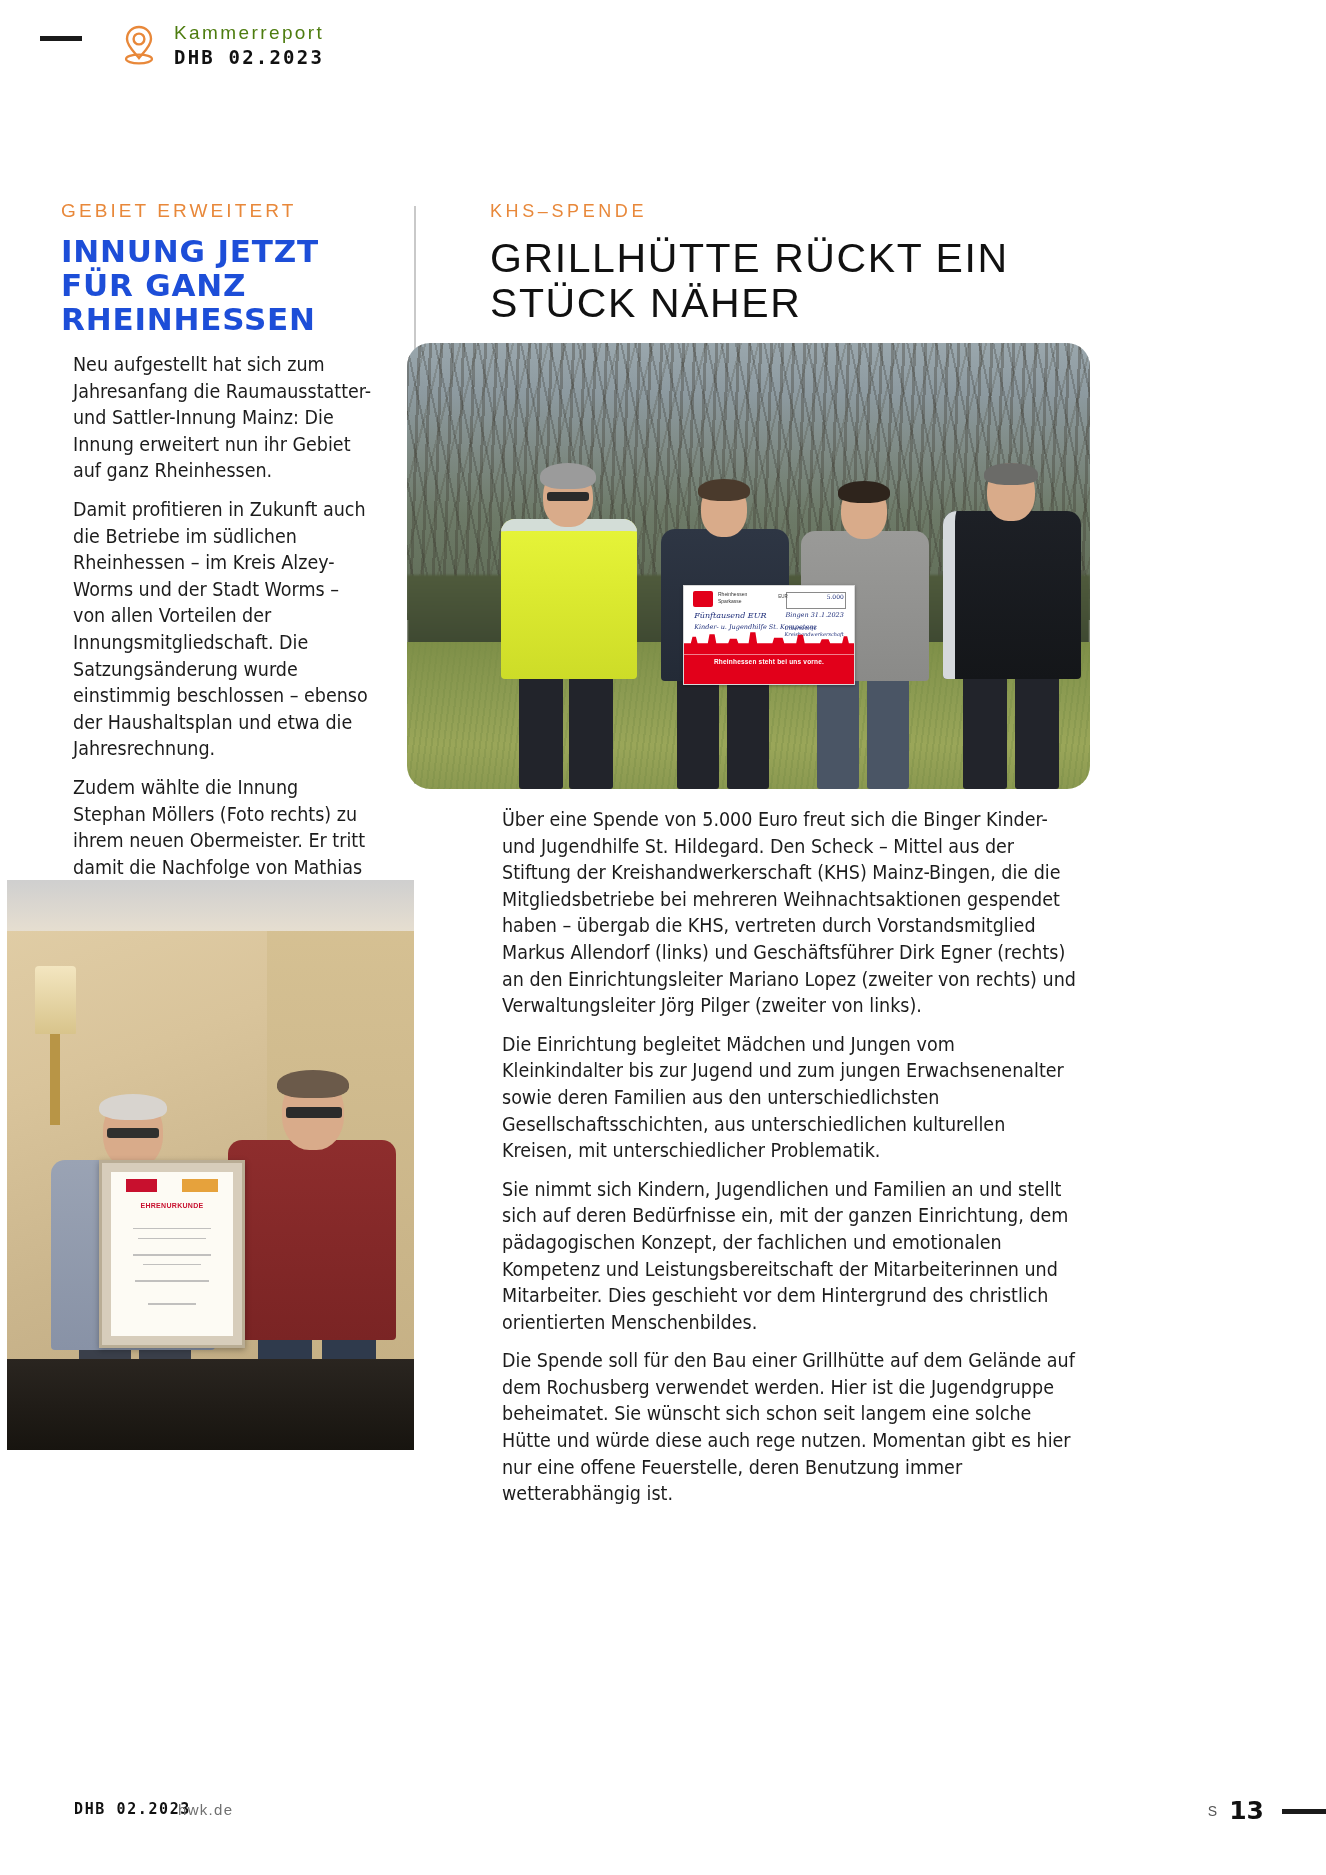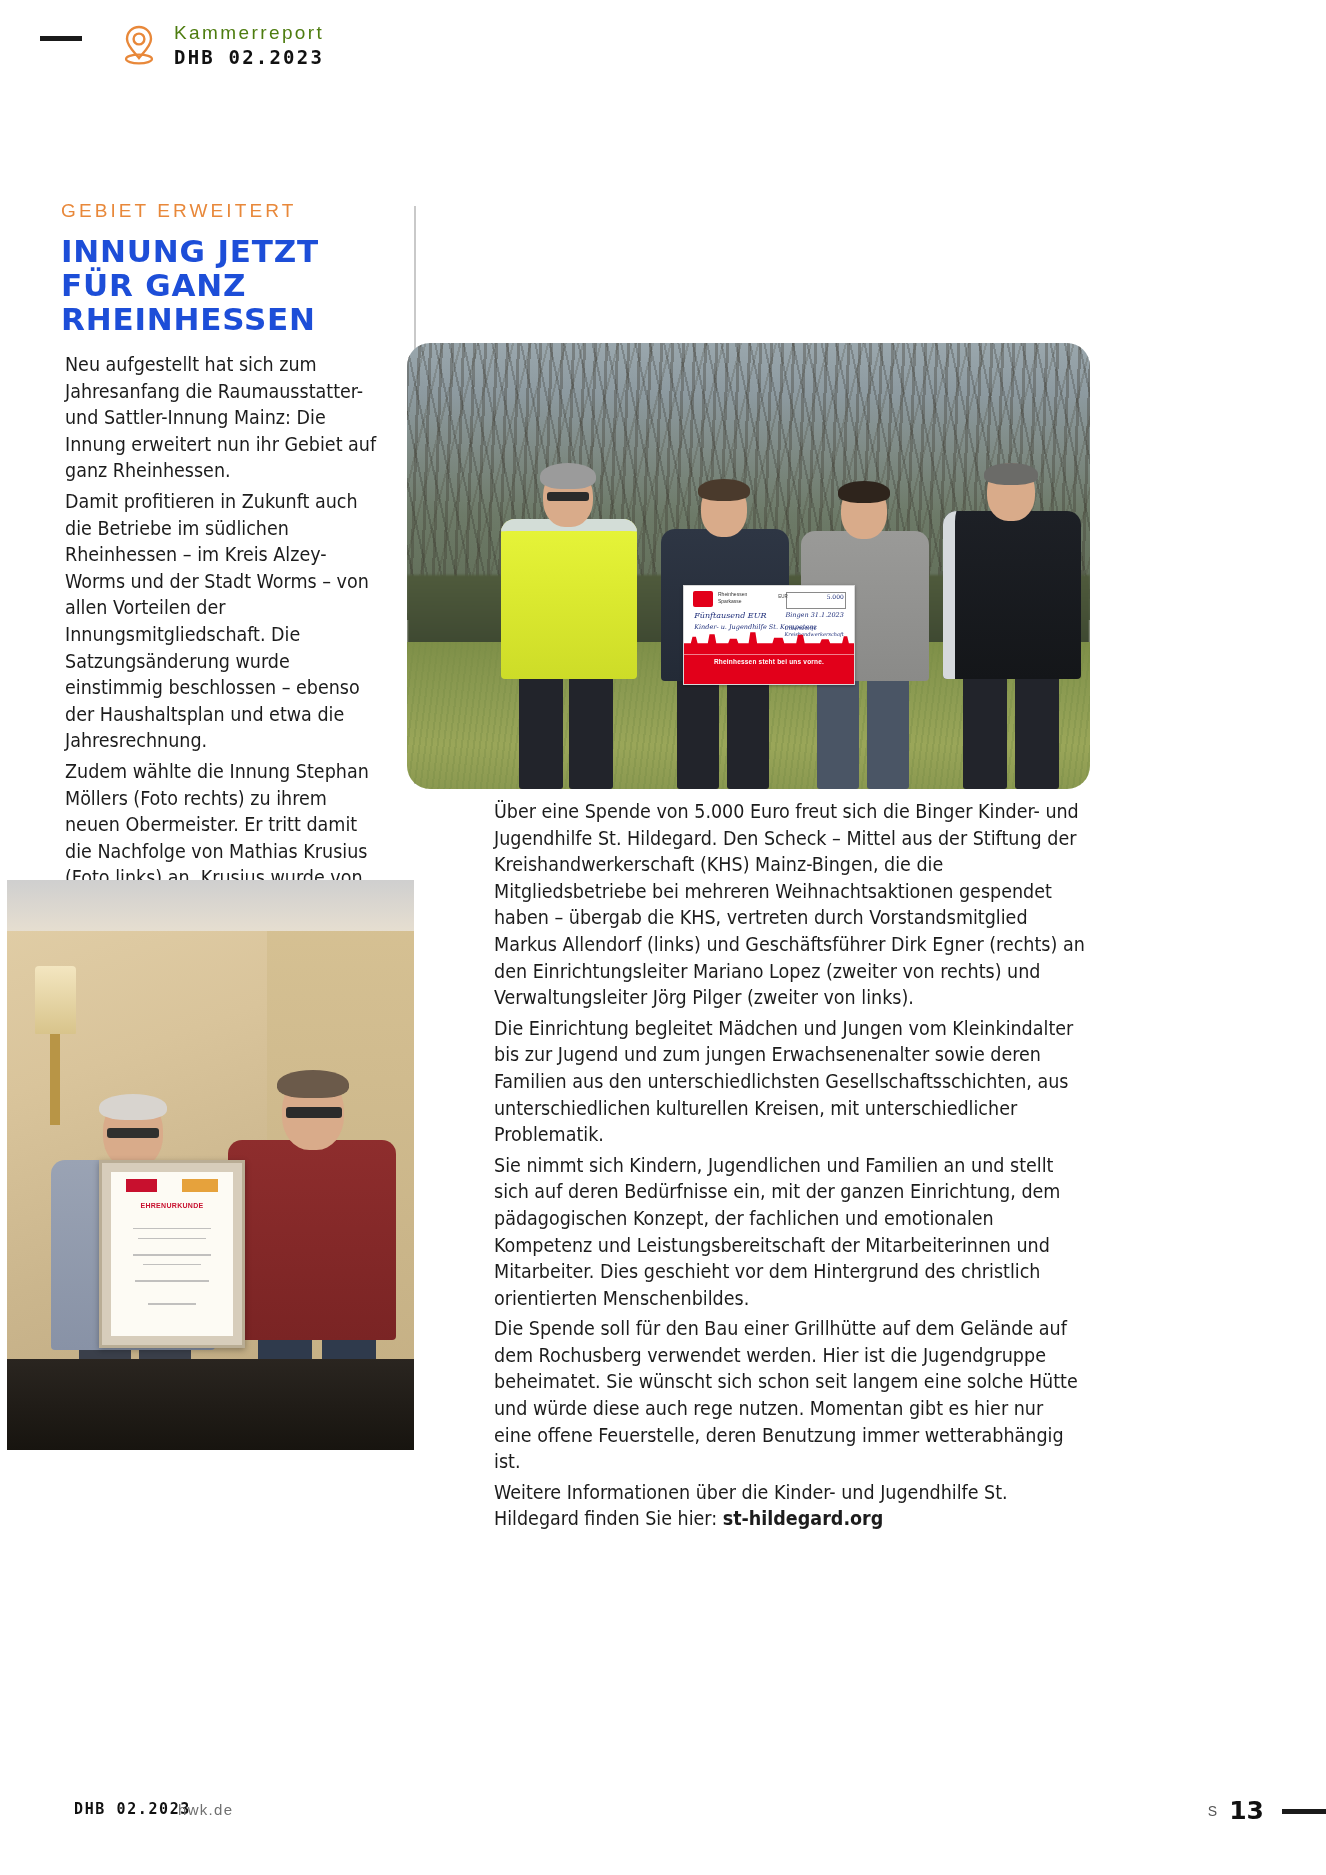--- a/index.html
+++ b/index.html
@@ -51,21 +51,21 @@
     color:#111; margin:0 0 20px 0;
   }
 
   .body-text {
     font-size:19.5px; line-height:26.6px; color:#1c1c1c;
     font-family:"DejaVu Sans Condensed","Liberation Sans Narrow","Liberation Sans",sans-serif;
     font-stretch:condensed;
     text-align:left;
   }
   .body-text p { margin:0; }
-  .body-text .para { margin:4px; }
+  .body-text .para { margin:12px; }
   .linkbold { font-weight:bold; }
 
   
   .photo { position:absolute; overflow:hidden; }
 
   .photo-main   { left:407px; top:343px; width:683px; height:446px;border-radius:23px; }
   .photo-bottom { left:7px;   top:880px; width:407px; height:570px; }
 
   
   .footer { position:absolute; left:0; top:1800px; width:1326px; height:40px; }
@@ -211,27 +211,30 @@
   <div class="col-left">
     <div class="kicker">GEBIET ERWEITERT</div>
     <h1 class="headline-bold">INNUNG JETZT FÜR GANZ RHEINHESSEN</h1>
     <div class="body-text">
       <p class="para">Neu aufgestellt hat sich zum Jahresanfang die Raumausstatter- und Sattler-Innung Mainz: Die Innung erweitert nun ihr Gebiet auf ganz Rheinhessen.</p>
       <p class="para">Damit profitieren in Zukunft auch die Betriebe im südlichen Rheinhessen – im Kreis Alzey-Worms und der Stadt Worms – von allen Vorteilen der Innungsmitgliedschaft. Die Satzungsänderung wurde einstimmig beschlossen – ebenso der Haushaltsplan und etwa die Jahresrechnung.</p>
       <p class="para">Zudem wählte die Innung Stephan Möllers (Foto rechts) zu ihrem neuen Obermeister. Er tritt damit die Nachfolge von Mathias Krusius (Foto links) an. Krusius wurde von den anwesenden Innungsmitgliedern einstimmig zum Ehrenobermeister ernannt. Krusius hatte mit großem Engagement unter anderem das Ehrenamt des Obermeisters seit 2006 ausgeübt. Die Kreishandwerkerschaft Mainz-Bingen dankt Krusius für die jahrelange und angenehme Zusammenarbeit.</p>
     </div>
   </div>
 
+  <div class="col-right">
+    <div class="kicker right">KHS–SPENDE</div>
+    <h1 class="headline-light">GRILLHÜTTE RÜCKT EIN STÜCK NÄHER</h1>
+  </div>
 
   <div class="col-right body-text" style="top:795px; width:600px;">
     <p class="para">Über eine Spende von 5.000 Euro freut sich die Binger Kinder- und Jugendhilfe St. Hildegard. Den Scheck – Mittel aus der Stiftung der Kreishandwerkerschaft (KHS) Mainz-Bingen, die die Mitgliedsbetriebe bei mehreren Weihnachtsaktionen gespendet haben – übergab die KHS, vertreten durch Vorstandsmitglied Markus Allendorf (links) und Geschäftsführer Dirk Egner (rechts) an den Einrichtungsleiter Mariano Lopez (zweiter von rechts) und Verwaltungsleiter Jörg Pilger (zweiter von links).</p>
     <p class="para">Die Einrichtung begleitet Mädchen und Jungen vom Kleinkindalter bis zur Jugend und zum jungen Erwachsenenalter sowie deren Familien aus den unterschiedlichsten Gesellschaftsschichten, aus unterschiedlichen kulturellen Kreisen, mit unterschiedlicher Problematik.</p>
     <p class="para">Sie nimmt sich Kindern, Jugendlichen und Familien an und stellt sich auf deren Bedürfnisse ein, mit der ganzen Einrichtung, dem pädagogischen Konzept, der fachlichen und emotionalen Kompetenz und Leistungsbereitschaft der Mitarbeiterinnen und Mitarbeiter. Dies geschieht vor dem Hintergrund des christlich orientierten Menschenbildes.</p>
     <p class="para">Die Spende soll für den Bau einer Grillhütte auf dem Gelände auf dem Rochusberg verwendet werden. Hier ist die Jugendgruppe beheimatet. Sie wünscht sich schon seit langem eine solche Hütte und würde diese auch rege nutzen. Momentan gibt es hier nur eine offene Feuerstelle, deren Benutzung immer wetterabhängig ist.</p>
-    <p class="para"><span>Weitere Informationen über die Kinder- und Jugendhilfe St. Hildegard finden Sie hier: </span><span class="linkbold">st-hildegard.org</span></p>
   </div>
 
   <div class="photo photo-main">
     <div class="sky-trees"></div>
     <div class="tree-mass"></div>
     <div class="hedge"></div>
     <div class="lawn"></div>
 
     <div class="person" style="left:88px; width:150px; height:340px;">
       <div class="legs" style="left:24px; bottom:0; width:44px; height:120px;"></div>

